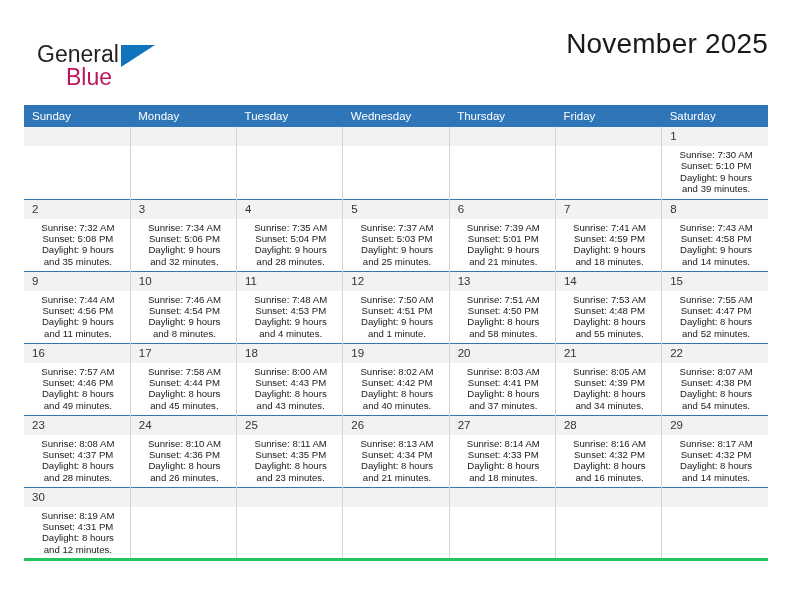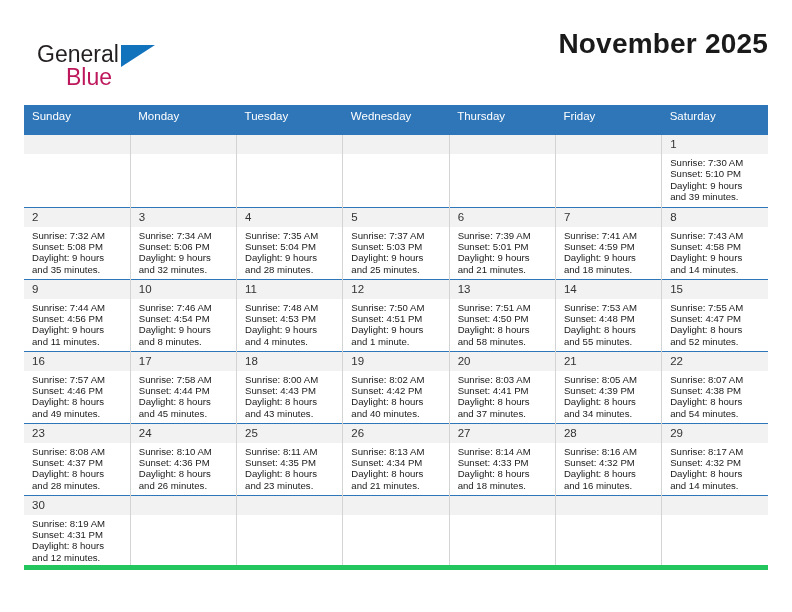--- a/index.html
+++ b/index.html
@@ -74,21 +74,21 @@
   }
 
   .title-block {
     position: absolute;
     right: 0px;
     top: 0px;
     text-align: right;
   }
   .cal-title {
     font-size: 28px;
-    font-weight: bold;
+    font-weight: normal;
     color: #1a1a1a;
     line-height: 36px;
     letter-spacing: 0.2px;
   }
   .cal-sub {
     font-size: 14.5px;
     font-weight: normal;
     color: #1a1a1a;
     line-height: 22px;
     margin-top: 3px;
@@ -102,60 +102,61 @@
     width: 744px;
     border-collapse: collapse;
     table-layout: fixed;
   }
   .cal th {
     background: #2e76b8;
     color: #ffffff;
     font-size: 11.5px;
     font-weight: normal;
     text-align: left;
-    padding: 5px 0 13px 8px;
+    padding: 5px 0 5px 8px;
     height: 12px;
     border: none;
   }
   .cal td {
     vertical-align: top;
     padding: 0;
     border-left: 1px solid #d4d4d4;
     border-top: 1px solid #2e76b8;
     height: 72px;
     box-sizing: border-box;
     background: #ffffff;
   }
   .cal td:first-child {
     border-left: none;
   }
   .cal tr.week:first-of-type td {
     border-top: none;
   }
   .cal tr.lastweek td {
-    border-bottom: 5px solid #22c55e;
+    border-bottom: 3px solid #22c55e;
     margin-top: 20px;
   }
 
   .daynum {
     background: #f2f2f2;
     font-size: 11.5px;
     color: #333333;
     padding: 3px 0 3px 8px;
     height: 13px;
     line-height: 13px;
   }
   .daynum.empty {
     color: transparent;
   }
   .info {
     padding: 3px 6px 0 8px;
     font-size: 9.6px;
     line-height: 11.4px;
     color: #1a1a1a;
+    text-align: center;
   }
   .info div {
     white-space: nowrap;
   }
 </style>
 </head>
 <body>
 
 <div class="page">
 

